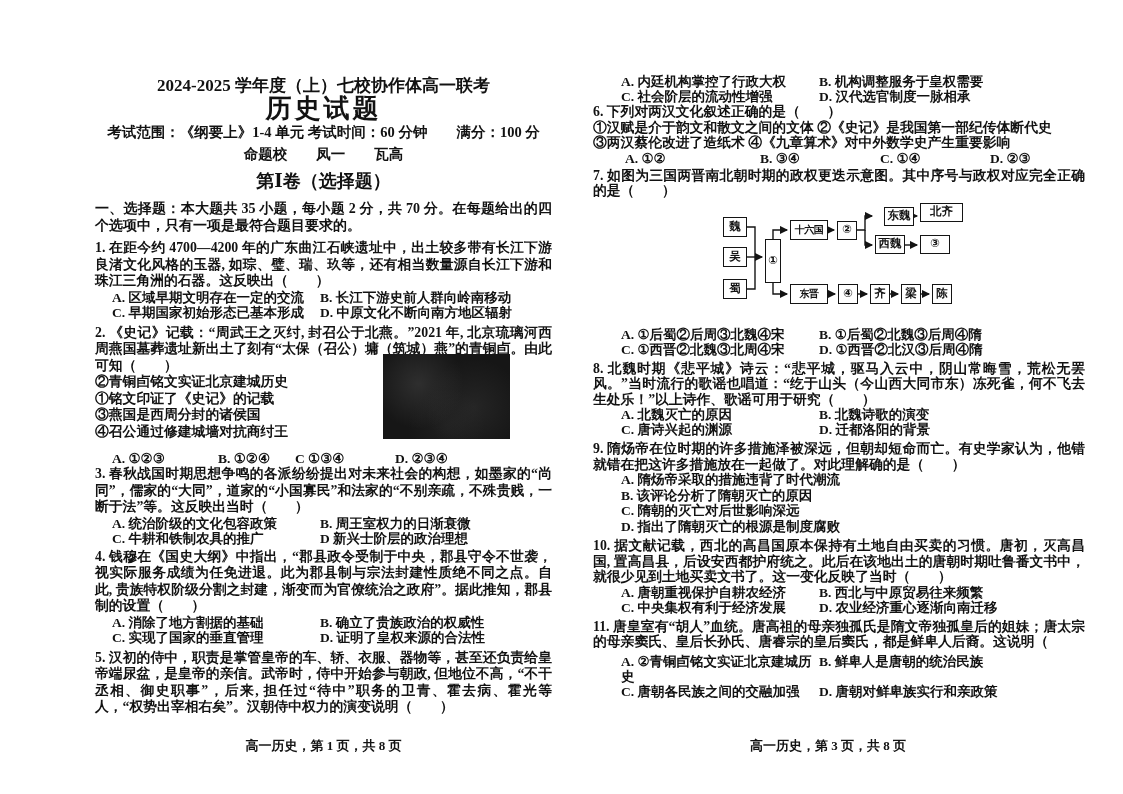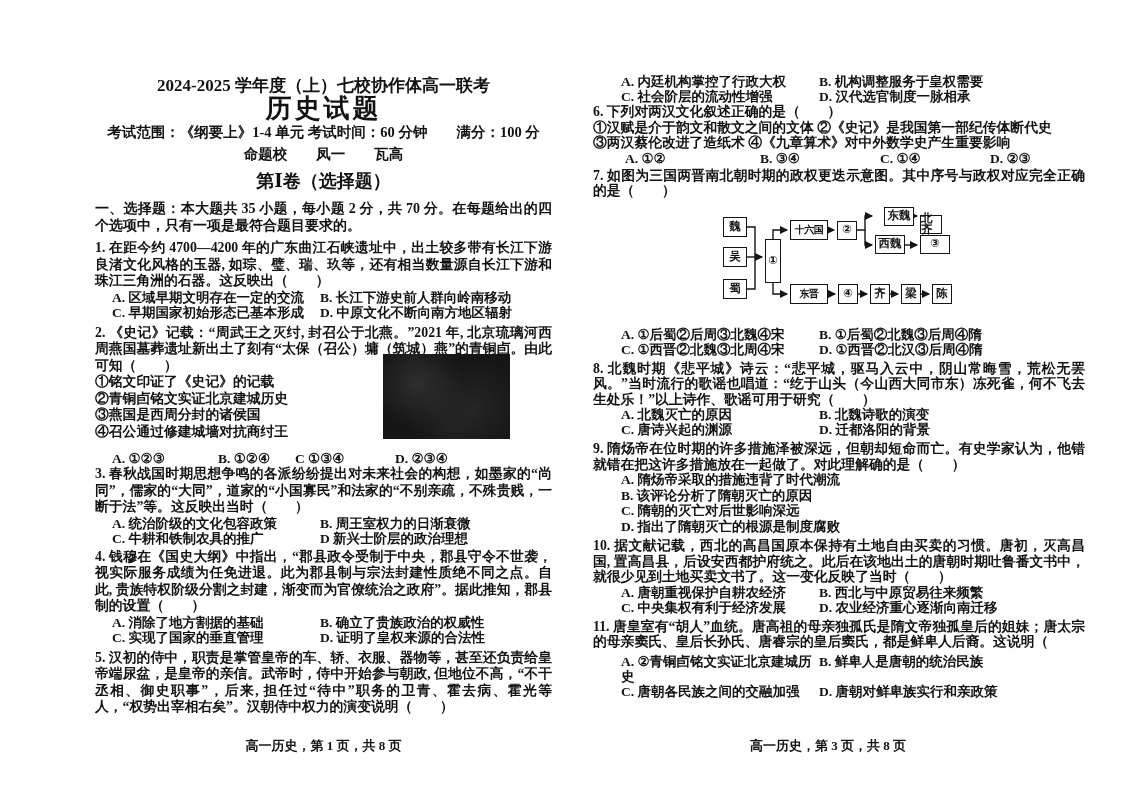--- a/index.html
+++ b/index.html
@@ -80,22 +80,22 @@
     </div>
     <div class="orow">
       <span class="o1">C. 早期国家初始形态已基本形成</span>
       <span class="o2">D. 中原文化不断向南方地区辐射</span>
     </div>
   </div>
 
   <div class="q q2wrap" style="margin-top:4px;">
     <div class="artifact"></div>
     <p class="qt">2. 《史记》记载：“周武王之灭纣, 封召公于北燕。”2021 年, 北京琉璃河西周燕国墓葬遗址新出土了刻有“太保（召公）墉（筑城）燕”的青铜卣。由此可知（　　）</p>
+    <p class="qi">②青铜卣铭文实证北京建城历史</p>
     <p class="qi">①铭文印证了《史记》的记载</p>
-    <p class="qi">②青铜卣铭文实证北京建城历史</p>
     <p class="qi">③燕国是西周分封的诸侯国</p>
     <p class="qi">④召公通过修建城墙对抗商纣王</p>
     <div class="orow4" style="padding-left:17px;margin-top:11px;">
       <span style="flex:0 0 106px;">A. ①②③</span>
       <span style="flex:0 0 77px;">B. ①②④</span>
       <span style="flex:0 0 100px;">C ①③④</span>
       <span>D. ②③④</span>
     </div>
   </div>
 
@@ -178,21 +178,21 @@
           <path d="M223,91 H231" marker-end="url(#ah)"></path>
         </g>
       </svg>
       <div class="dnode" style="left:25px;top:14px;width:24px;height:20px;">魏</div>
       <div class="dnode" style="left:25px;top:44px;width:24px;height:20px;">吴</div>
       <div class="dnode" style="left:25px;top:76px;width:24px;height:20px;">蜀</div>
       <div class="dnode" style="left:67px;top:36px;width:16px;height:44px;">①</div>
       <div class="dnode small" style="left:92px;top:17px;width:38px;height:20px;">十六国</div>
       <div class="dnode" style="left:139px;top:18px;width:20px;height:19px;">②</div>
       <div class="dnode" style="left:186px;top:4px;width:30px;height:19px;">东魏</div>
-      <div class="dnode" style="left:222px;top:12px;width:22px;height:19px;">北齐</div>
+      <div class="dnode" style="left:222px;top:0;width:43px;height:19px;">北齐</div>
       <div class="dnode" style="left:177px;top:32px;width:30px;height:19px;">西魏</div>
       <div class="dnode" style="left:222px;top:32px;width:30px;height:19px;">③</div>
       <div class="dnode small" style="left:92px;top:81px;width:38px;height:20px;">东晋</div>
       <div class="dnode" style="left:140px;top:81px;width:20px;height:20px;">④</div>
       <div class="dnode" style="left:172px;top:81px;width:20px;height:20px;">齐</div>
       <div class="dnode" style="left:203px;top:81px;width:20px;height:20px;">梁</div>
       <div class="dnode" style="left:234px;top:81px;width:20px;height:20px;">陈</div>
     </div>
 
     <div style="margin-top:12px;">

